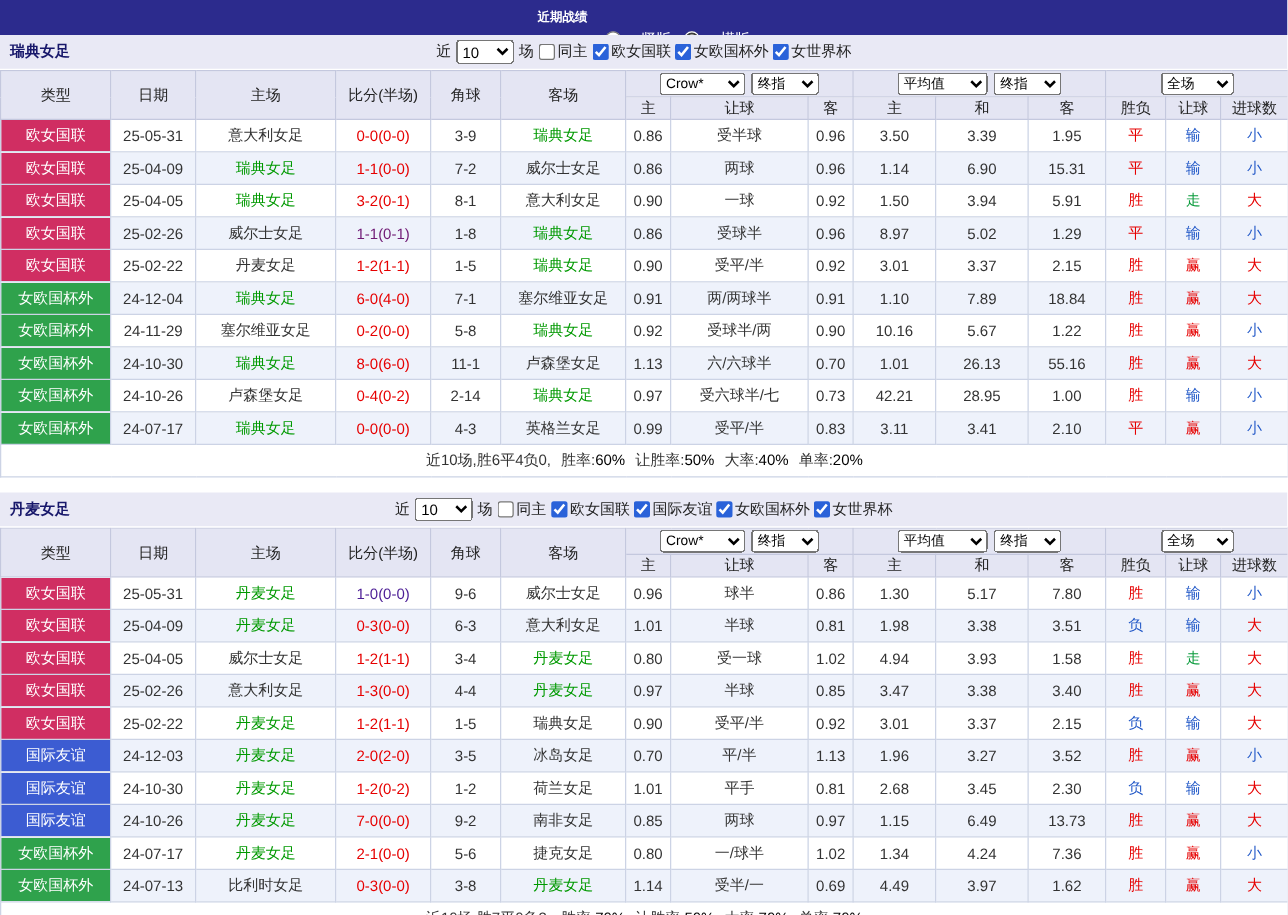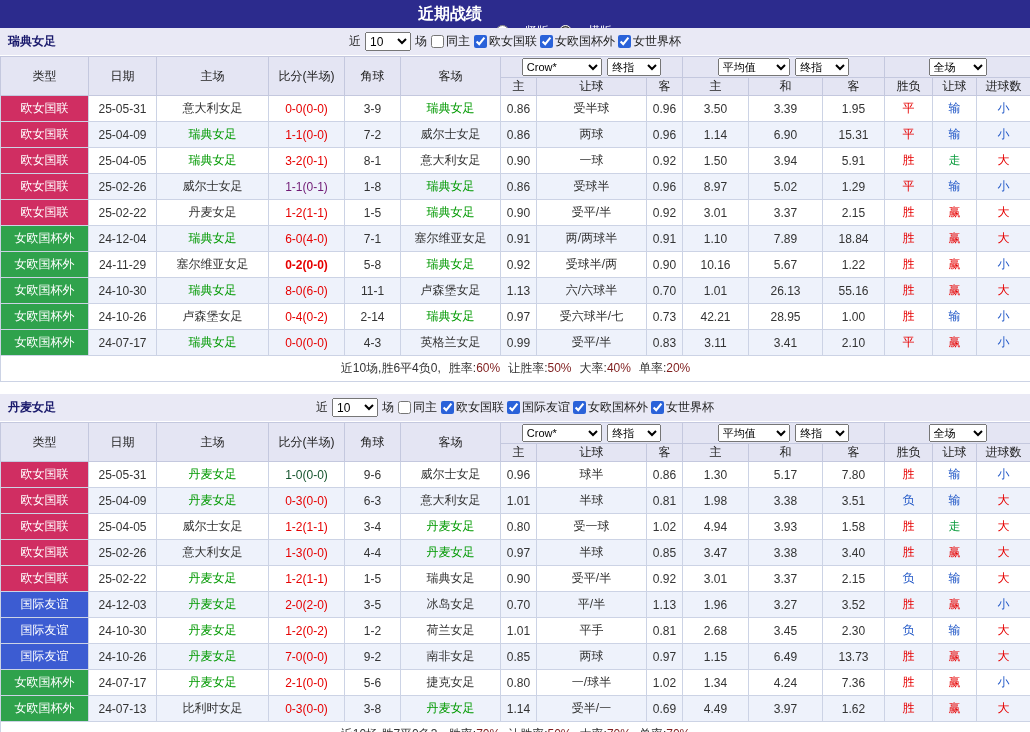--- a/index.html
+++ b/index.html
@@ -1,19 +1,19 @@
 <!DOCTYPE html>
 <html><head>
 <meta charset="utf-8">
 <style>
   html,body{margin:0;padding:0;}
   body{width:1030px;background:#fff;font-family:"Liberation Sans","DejaVu Sans",sans-serif;font-size:12px;color:#333;}
 
   .topbar{height:28px;background:#2c2b8d;display:flex;align-items:center;justify-content:center;gap:10px;color:#fff;}
-  .topbar .title{font-weight:bold;font-size:16px;margin-right:4px;}
+  .topbar .title{font-weight:bold;font-size:10px;margin-right:4px;}
   .topbar label{display:inline-flex;align-items:center;gap:16px;cursor:pointer;font-size:12px;margin-top:34px;}
   .topbar input{margin:0;accent-color:#ffffff;}
 
   .section{margin-bottom:12px;}
   .filter-row{height:27px;background:#e9e9f5;position:relative;display:flex;align-items:center;border-bottom:1px solid #fff;}
   .team-name{position:absolute;left:8px;font-weight:bold;color:#18186b;font-size:12px;}
   .filters{margin:0 auto;display:inline-flex;align-items:center;gap:4px;color:#222;}
   .filters select{height:19px;font-size:12px;}
   .count-select{width:46px;}
   .cb{display:inline-flex;align-items:center;gap:2px;cursor:pointer;}
@@ -21,27 +21,27 @@
   .comp-filters{display:inline-flex;align-items:center;gap:3px;}
   .comp-filters label{display:inline-flex;align-items:center;gap:2px;cursor:pointer;}
   .comp-filters input{margin:0;width:13px;height:13px;accent-color:#2a62d9;}
 
   table{width:1030px;border-collapse:collapse;table-layout:fixed;border-bottom:1px solid #8a8fa8;}
   th,td{border:1px solid #ccd3e5;text-align:center;white-space:nowrap;overflow:hidden;padding:0;}
   thead th{background:#e4e5f3;font-weight:normal;border-color:#c4c8de;font-size:12px;color:#222;}
   thead tr.sel-row th{height:20px;}
   thead tr.lbl-row th{height:17px;}
   .sel-cell select{height:18px;font-size:11px;margin:0 1px;vertical-align:middle;}
-  .sel-book{width:80px;} .sel-final{width:54px;} .sel-avg{width:72px;} .sel-scope{width:58px;}
+  .sel-book{width:68px;} .sel-final{width:54px;} .sel-avg{width:72px;} .sel-scope{width:58px;}
 
   tbody td{height:25px;}
   tbody tr.alt{background:#eef2fb;}
   tfoot td{height:25px;background:#fff;}
   .sum-label{margin-left:8px;}
-  .sum-value{color:#7f1d1d;}
+  .sum-value{color:#000000;}
 </style>
 </head>
 <body>
 
 <div class="topbar">
   <span class="title">近期战绩</span>
   <label>
     <input type="radio" name="layout" style="">
     <span>竖版</span>
   </label>
@@ -229,21 +229,21 @@
           <td>7.89</td>
           <td>18.84</td>
           <td style="color: rgb(230, 0, 0);">胜</td>
           <td style="color: rgb(230, 0, 0);">赢</td>
           <td style="color: rgb(230, 0, 0);">大</td>
         </tr>
         <tr>
           <td style="background: rgb(47, 162, 76); color: rgb(255, 255, 255);">女欧国杯外</td>
           <td>24-11-29</td>
           <td>塞尔维亚女足</td>
-          <td style="color: rgb(230, 0, 0); font-weight: bold;">0-2(0-0)</td>
+          <td style="color: rgb(230, 0, 0);">0-2(0-0)</td>
           <td>5-8</td>
           <td style="color: rgb(0, 153, 0);">瑞典女足</td>
           <td>0.92</td>
           <td>受球半/两</td>
           <td>0.90</td>
           <td>10.16</td>
           <td>5.67</td>
           <td>1.22</td>
           <td style="color: rgb(230, 0, 0);">胜</td>
           <td style="color: rgb(230, 0, 0);">赢</td>
@@ -389,21 +389,21 @@
         <th>胜负</th>
         <th>让球</th>
         <th>进球数</th>
       </tr>
     </thead>
     <tbody>
         <tr>
           <td style="background: rgb(208, 46, 98); color: rgb(255, 255, 255);">欧女国联</td>
           <td>25-05-31</td>
           <td style="color: rgb(0, 153, 0);">丹麦女足</td>
-          <td style="color: #14532d;">1-0(0-0)</td>
+          <td style="color: #4c1d95;">1-0(0-0)</td>
           <td>9-6</td>
           <td>威尔士女足</td>
           <td>0.96</td>
           <td>球半</td>
           <td>0.86</td>
           <td>1.30</td>
           <td>5.17</td>
           <td>7.80</td>
           <td style="color: rgb(230, 0, 0);">胜</td>
           <td style="color: rgb(32, 87, 199);">输</td>

